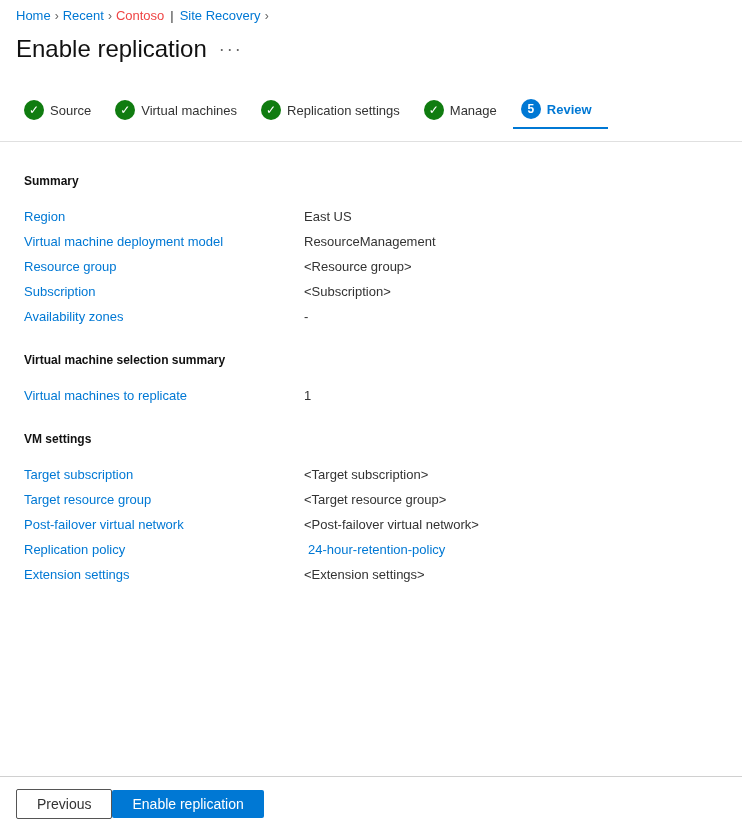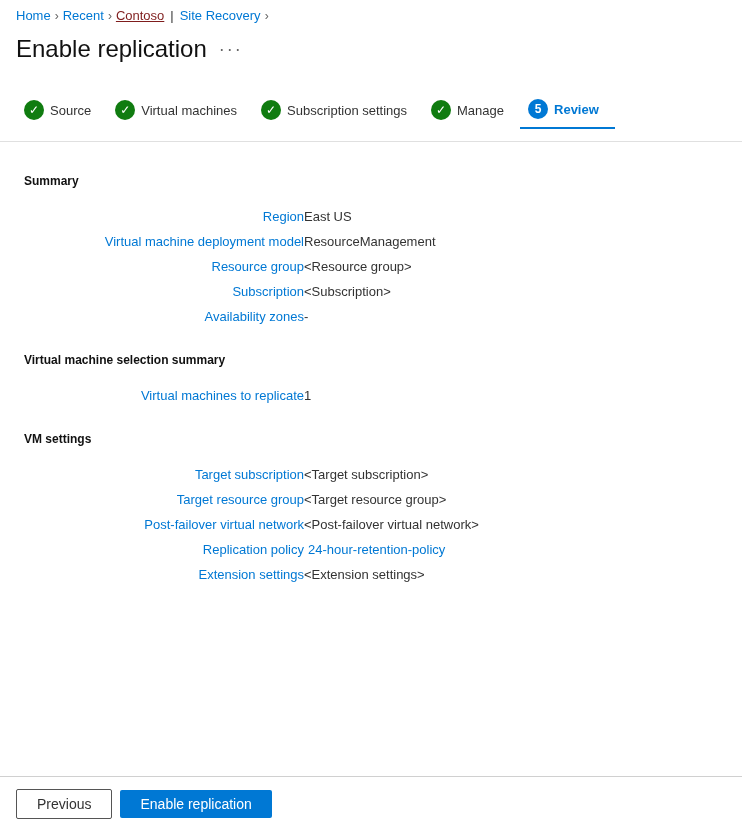--- a/index.html
+++ b/index.html
@@ -22,23 +22,22 @@
     }
     .breadcrumb span.sep {
       color: #666;
       font-size: 12px;
     }
     .breadcrumb a {
       color: #0078d4;
       text-decoration: none;
     }
     .breadcrumb .current {
-      color: #7f1d1d;
+      color: #ef4444;
       font-weight: 400;
-      text-decoration: underline;
     }
     .breadcrumb .pipe {
       color: #333;
       margin: 0 2px;
     }
 
     .page-header {
       display: flex;
       align-items: center;
       padding: 4px 16px 16px 16px;
@@ -118,21 +117,20 @@
     }
 
     .summary-table {
       width: 100%;
       margin-bottom: 24px;
     }
     .summary-row {
       display: flex;
       padding: 5px 0;
       align-items: baseline;
-      text-align: right;
     }
     .summary-label {
       color: #0078d4;
       width: 280px;
       flex-shrink: 0;
       font-size: 13px;
     }
     .summary-value {
       color: #333;
       font-size: 13px;
@@ -145,21 +143,20 @@
 
     .footer {
       position: fixed;
       bottom: 0;
       left: 0;
       width: 742px;
       border-top: 1px solid #d0d0d0;
       padding: 12px 16px;
       background: #fff;
       display: flex;
-      gap: 8px;
       align-items: center;
     }
     .btn-secondary {
       padding: 6px 20px;
       border: 1px solid #555;
       background: #fff;
       color: #333;
       font-size: 14px;
       cursor: pointer;
       border-radius: 2px;
@@ -199,21 +196,21 @@
   <div class="step">
     <div class="step-check">✓</div>
     <span>Source</span>
   </div>
   <div class="step">
     <div class="step-check">✓</div>
     <span>Virtual machines</span>
   </div>
   <div class="step">
     <div class="step-check">✓</div>
-    <span>Subscription settings</span>
+    <span>Replication settings</span>
   </div>
   <div class="step">
     <div class="step-check">✓</div>
     <span>Manage</span>
   </div>
   <div class="step active">
     <div class="step-number">5</div>
     <span>Review</span>
   </div>
 </div>

